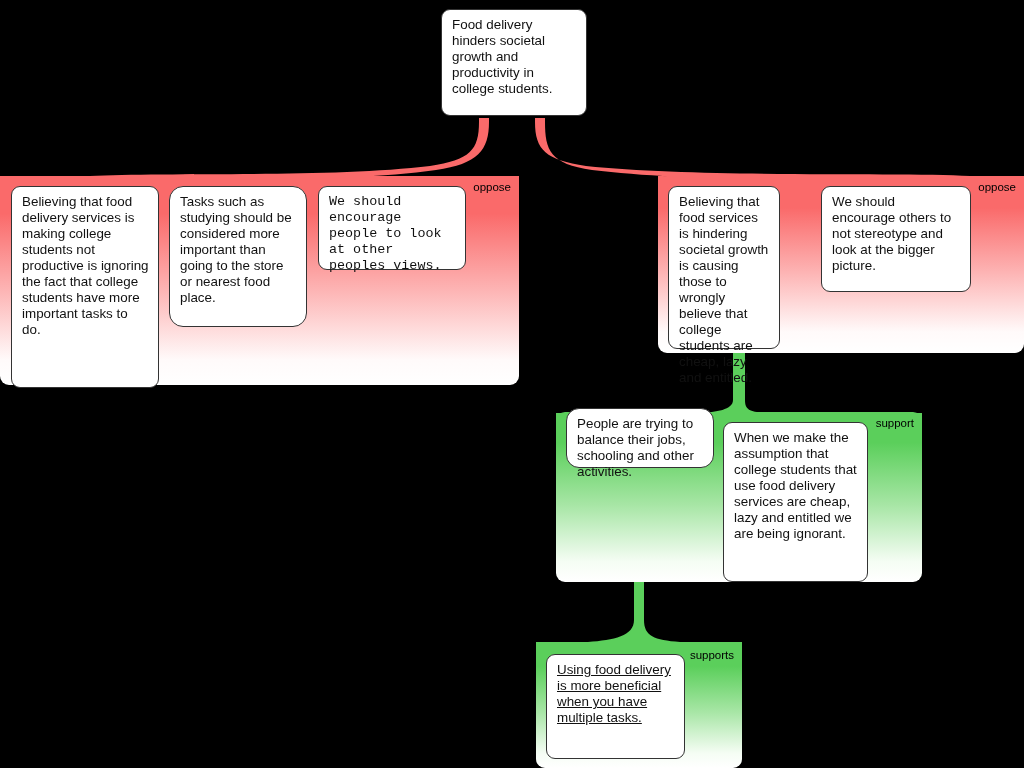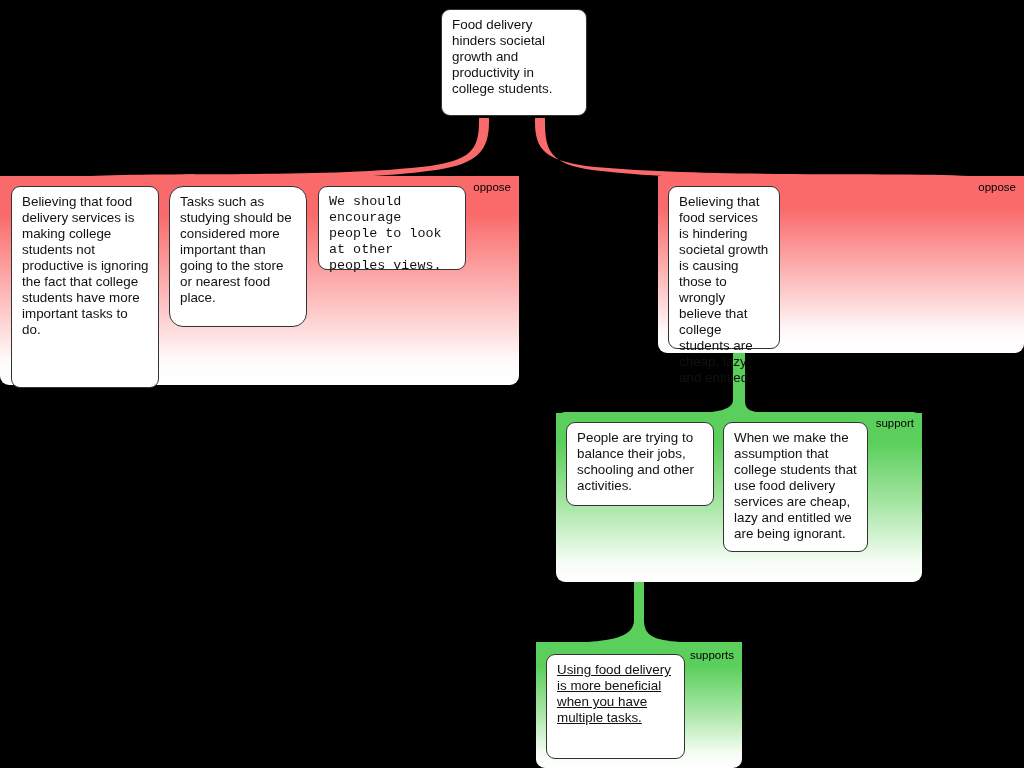--- a/index.html
+++ b/index.html
@@ -164,30 +164,33 @@
   </div>
 
   <div class="cluster oppose flat-right" style="left:658px; top:176px; width:366px; height:177px;">
     <span class="cluster-label">oppose</span>
   </div>
 
   <div class="card" style="left:668px; top:186px; width:112px; height:163px;">
     <p>Believing that food services is hindering societal growth is causing those to wrongly believe that college students are cheap, lazy and entitled.</p>
   </div>
 
+  <div class="card" style="left:821px; top:186px; width:150px; height:106px;">
+    <p>We should encourage others to not stereotype and look at the bigger picture.</p>
+  </div>
 
   <div class="cluster support" style="left:556px; top:412px; width:366px; height:170px;">
     <span class="cluster-label">support</span>
   </div>
 
-  <div class="card" style="left:566px; top:422px; width:148px; height:84px;">
+  <div class="card" style="left:566px; top:408px; width:148px; height:60px;border-radius:13px;">
     <p>People are trying to balance their jobs, schooling and other activities.</p>
   </div>
 
-  <div class="card" style="left:723px; top:422px; width:145px; height:130px;">
+  <div class="card" style="left:723px; top:422px; width:145px; height:160px;">
     <p>When we make the assumption that college students that use food delivery services are cheap, lazy and entitled we are being ignorant.</p>
   </div>
 
   <div class="cluster support" style="left:536px; top:644px; width:206px; height:124px;">
     <span class="cluster-label">supports</span>
   </div>
 
   <div class="card" style="left:546px; top:654px; width:139px; height:105px;text-decoration:underline;">
     <p>Using food delivery is more beneficial when you have multiple tasks.</p>
   </div>

